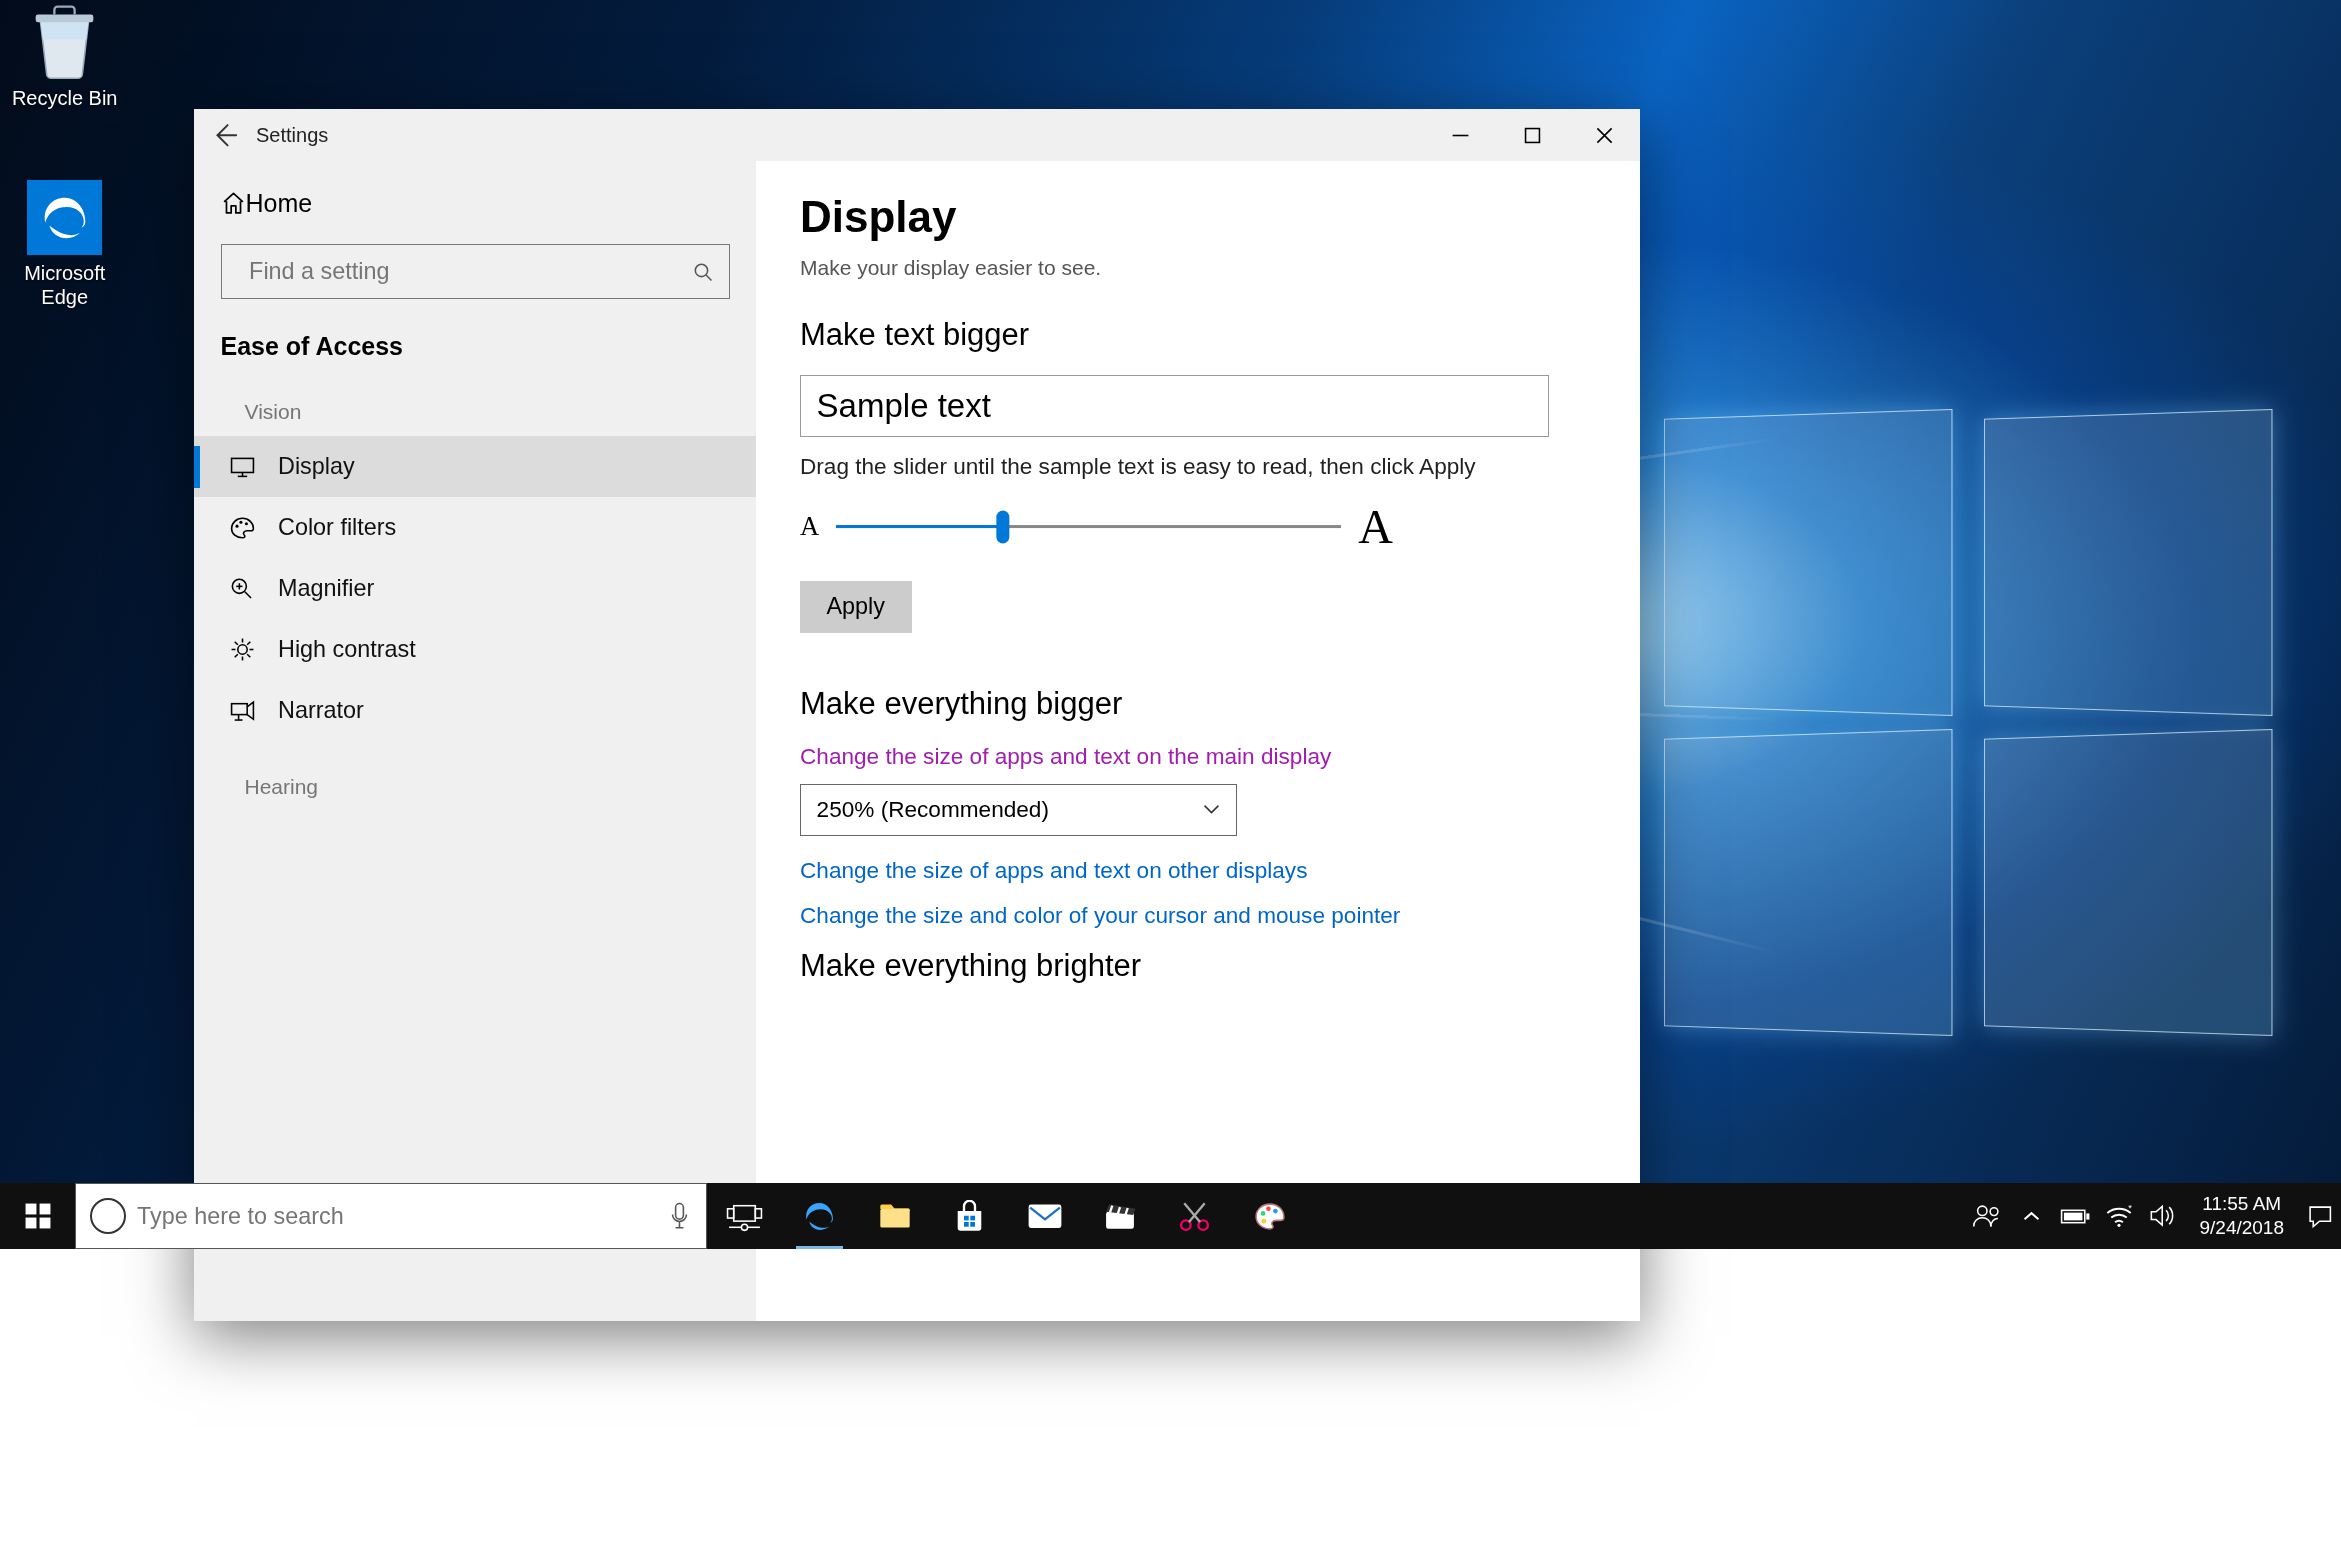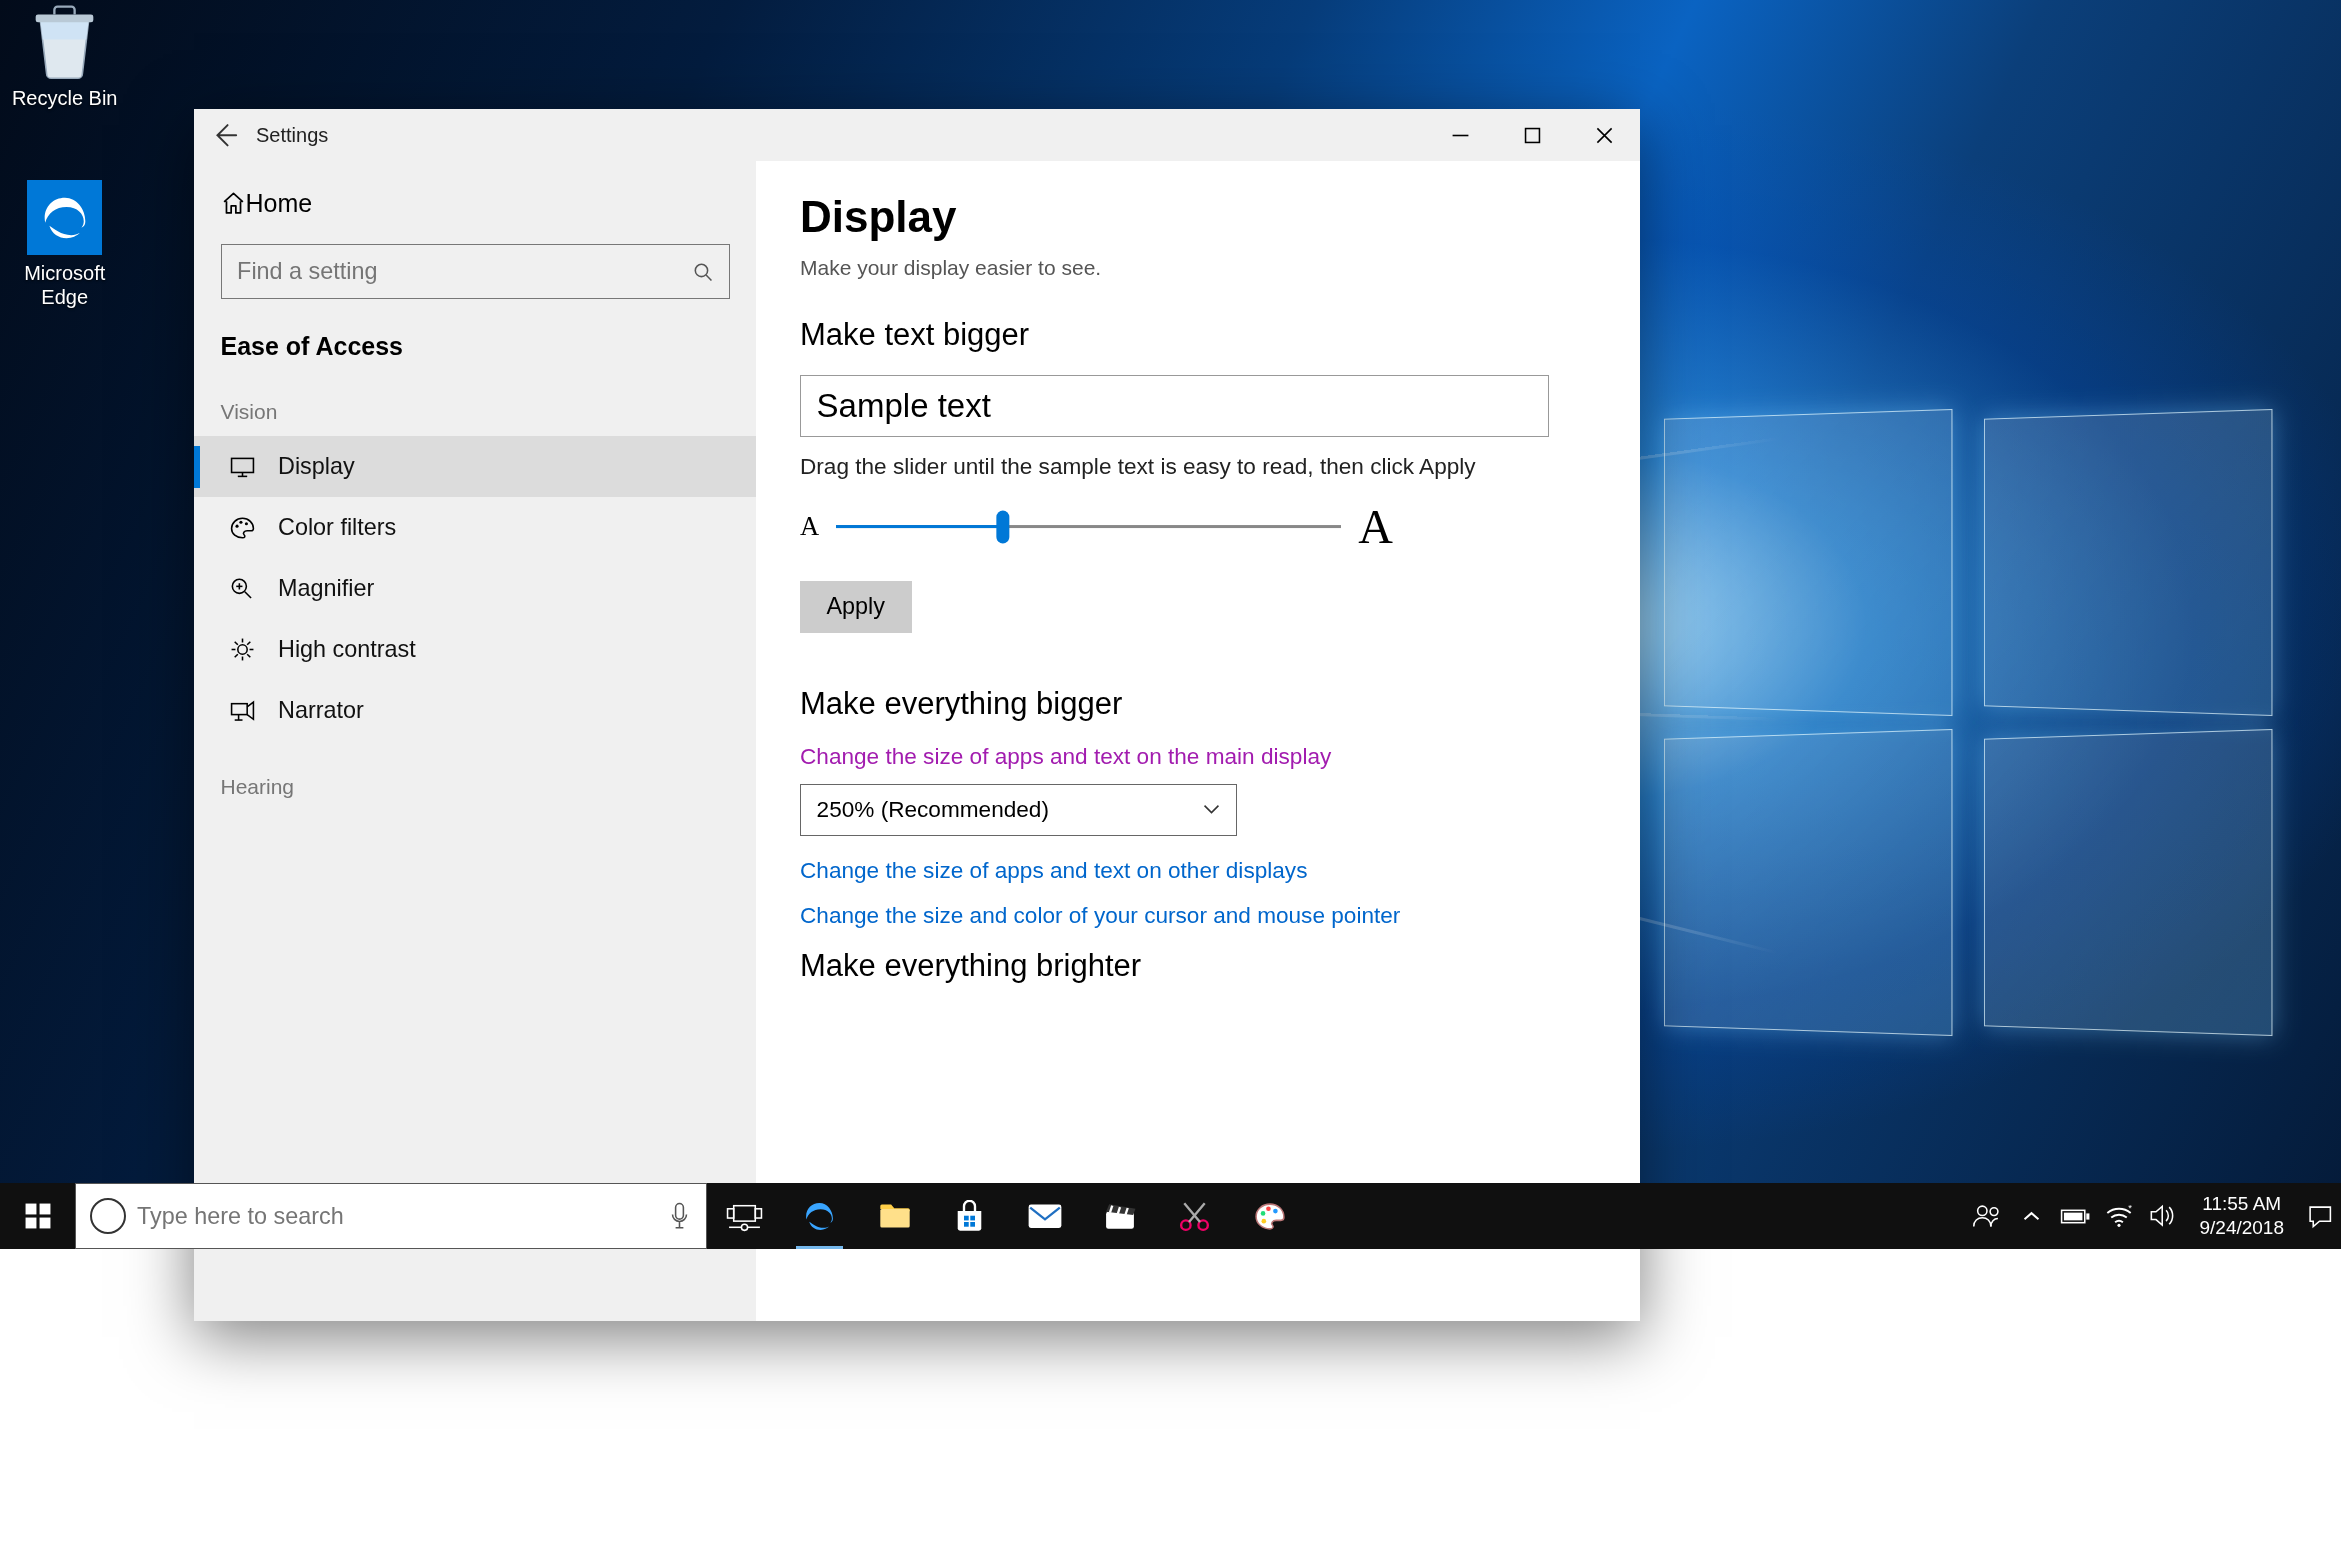--- a/index.html
+++ b/index.html
@@ -51,24 +51,24 @@
 .window { position:absolute; left:194px; top:109px; width:1446px; height:1212px; background:#fff; box-shadow:0 15.6px 62px rgba(0,0,0,.5); display:flex; flex-direction:column; }
 .titlebar { height:52px; display:flex; align-items:center; background:#f0f0f0; }
 .titlebar .back { width:62px; height:52px; display:flex; align-items:center; justify-content:center; cursor:pointer; color:#333; font-size:25px; }
 .titlebar .title { font-size:20px; color:#222; }
 .titlebar .winctl { margin-left:auto; display:flex; }
 .titlebar .winctl .wc { width:72px; height:52px; display:flex; align-items:center; justify-content:center; cursor:pointer; color:#222; }
 .content { flex:1; display:flex; min-height:0; }
 .sidebar { width:562px; background:#f0f0f0; padding:11px 0 0 0; overflow:hidden; }
 .home { display:flex; align-items:center; padding:17px 26.5px; font-size:25px; cursor:pointer; color:#000; }
 .searchbox { margin:9.4px 26.5px 17px; height:55px; border:1.6px solid #777; display:flex; align-items:center; padding:0 15.6px; background:#f0f0f0; }
-.searchbox input { flex:1; border:none; outline:none; background:transparent; font-size:23.4px; color:#555; }
+.searchbox input { flex:1; border:none; outline:none; background:transparent; font-size:23.4px; color:#555;margin-left:12px; }
 .searchbox .sic { color:#555; font-size:20px; }
 .group { padding:15.6px 26.5px 4.7px; font-size:25px; font-weight:600; color:#000; }
-.subgroup { padding:34px 26.5px 12.5px; font-size:21px; color:#767676; }
+.subgroup { padding:34px 26.5px 12.5px; font-size:21px; color:#767676;margin-left:24px; }
 .nav { list-style:none; }
 .nav li { display:flex; align-items:center; gap:22px; padding:17px 26.5px 17px 34px; font-size:23.4px; color:#111; cursor:pointer; position:relative; }
 .nav li.sel { background:#dcdcdc; }
 .nav li.sel::before { content:""; position:absolute; left:0; top:9.4px; bottom:9.4px; width:6.2px; background:#0078d7; }
 .nav .nic { width:28px; display:flex; justify-content:center; color:#000; }
 
 .main { flex:1; background:#fff; padding:31px 44px; overflow:hidden; }
 .main h1 { font-size:44px; font-weight:600; margin-bottom:14px; }
 .subtitle { font-size:21px; color:#555; margin-bottom:37px; }
 .main h2 { font-size:31px; font-weight:400; margin:14px 0 22px; color:#000; }

